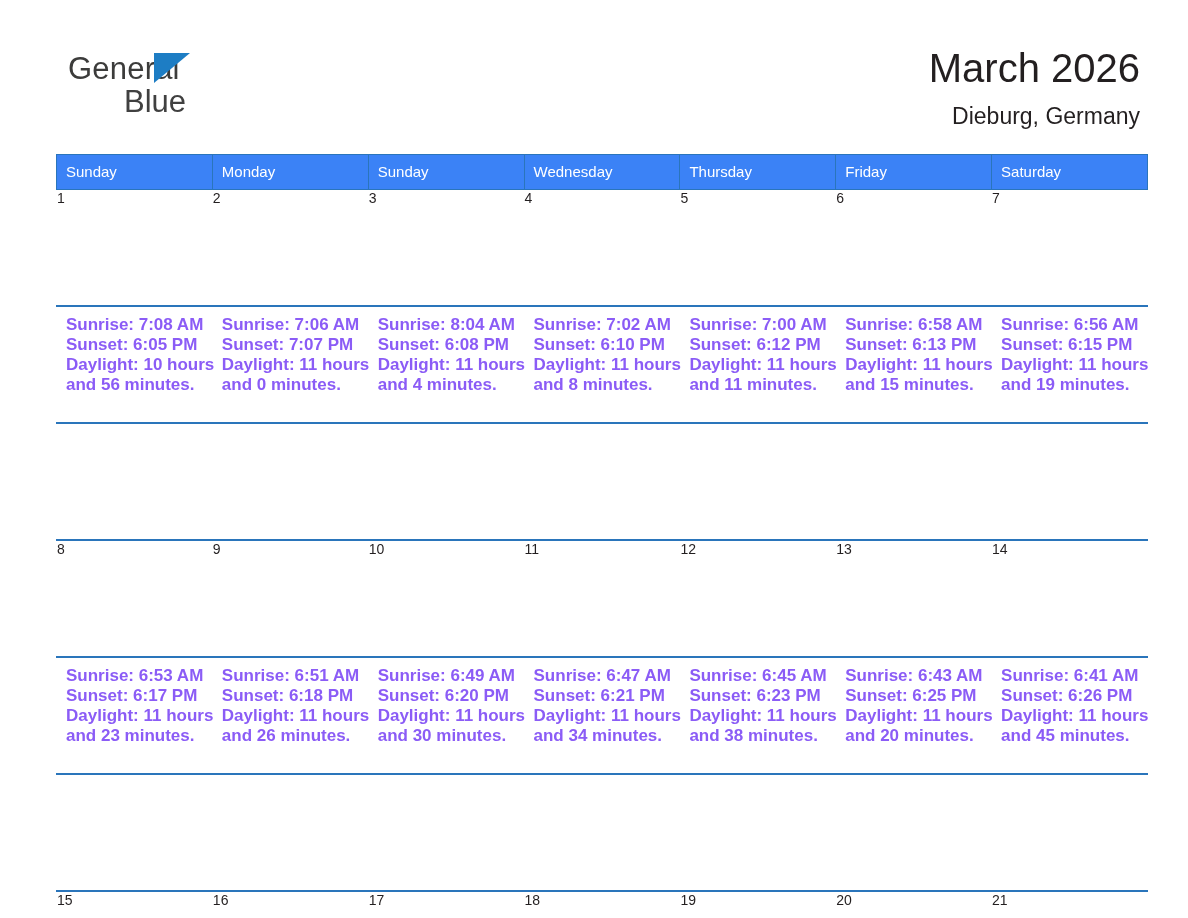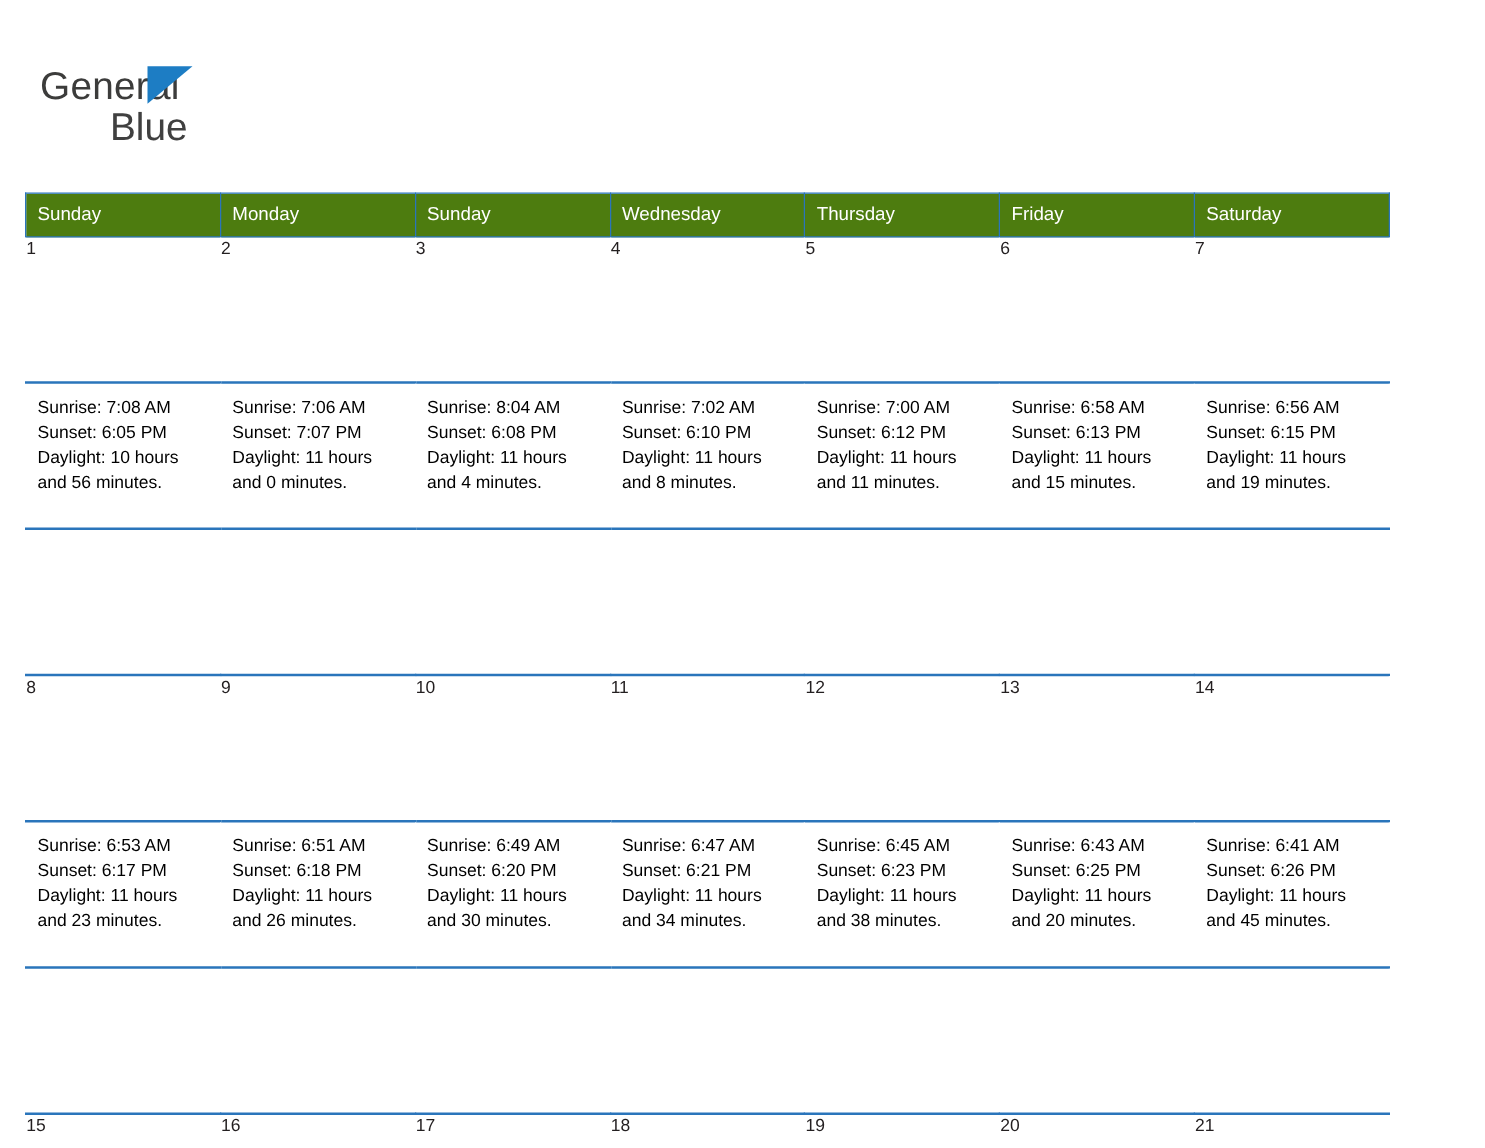--- a/index.html
+++ b/index.html
@@ -11,21 +11,21 @@
     height: 918px;
     background: #ffffff;
     font-family: "Liberation Sans", sans-serif;
     color: #231f20;
   }
   .page {
     position: relative;
     width: 1188px;
     height: 918px;
     box-sizing: border-box;
-    padding: 40px 48px 0 20px;
+    padding: 40px 48px 0 56px;
   }
   
   .header {
     display: flex;
     align-items: flex-start;
     justify-content: space-between;
     height: 100px;
   }
   .logo {
     position: relative;
@@ -73,21 +73,21 @@
     font-weight: normal;
   }
   
   table.calendar {
     border-collapse: collapse;
     width: 1092px;
     margin-top: 14px;
     table-layout: fixed;
   }
   table.calendar th {
-    background: #4d7c0f;
+    background: #3b82f6;
     color: #ffffff;
     font-size: 15px;
     font-weight: normal;
     text-align: left;
     padding: 8px 0 9px 9px;
     border: 1px solid #2a75bb;
   }
   table.calendar td {
     vertical-align: top;
     width: 156px;
@@ -101,43 +101,48 @@
   .daynum-row td {
     height: 22px;
     border-bottom: none;
     background: #f1f1f1;
     padding: 3px 0 2px 9px;
     font-size: 14px;
     color: #231f20;
   }
   .cell-inner {
     padding: 8px 9px 10px 9px;
-    font-size: 14px;
+    font-size: 17px;
     line-height: 20px;
-    color: #000000;
+    color: #8b5cf6;
+    font-weight: bold;
   }
   .cell-inner div {
     white-space: nowrap;
   }
   .spacer-row td {
     height: 12px;
     border: none;
     background: #ffffff;
   }
 </style>
 </head>
 <body>
 
 <div class="page">
 
   <div class="header">
     <div class="logo">
       <span class="logo-general">General</span>
       <span class="logo-triangle"></span>
       <span class="logo-blue">Blue</span>
+    </div>
+    <div class="title-block">
+      <h1 class="month-title">March 2026</h1>
+      <h2 class="location">Dieburg, Germany</h2>
     </div>
   </div>
 
   <table class="calendar">
     <thead>
       <tr>
         <th>Sunday</th>
         <th>Monday</th>
         <th>Sunday</th>
         <th>Wednesday</th>

